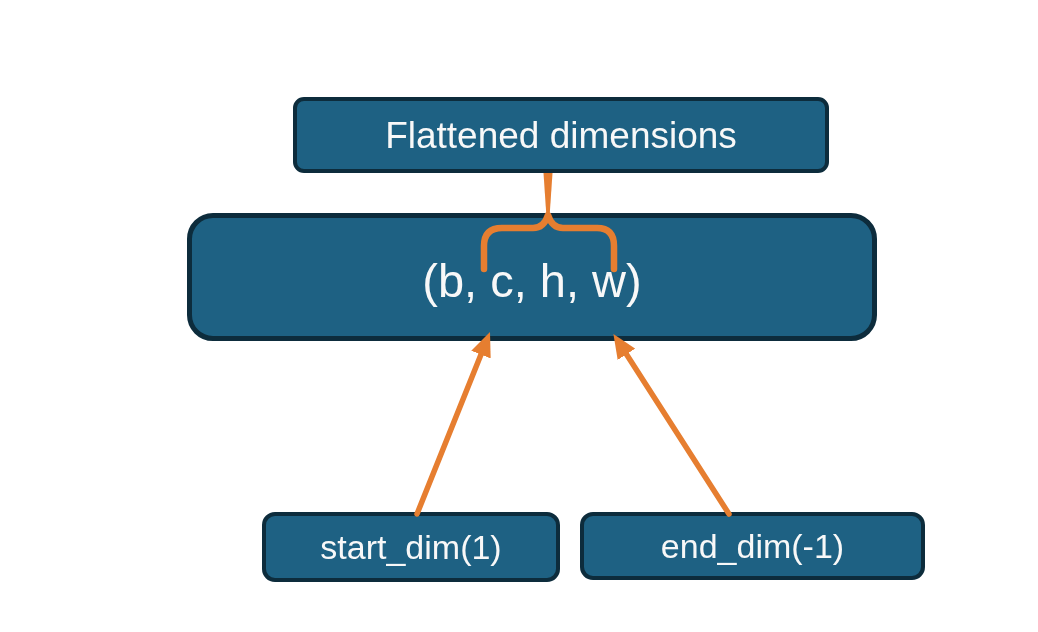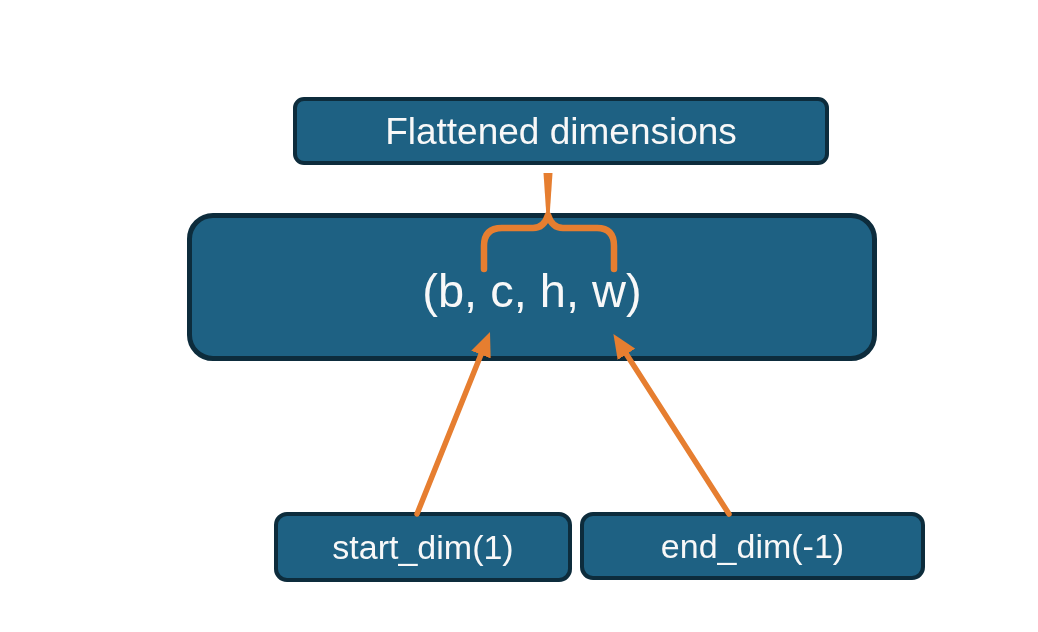--- a/index.html
+++ b/index.html
@@ -28,34 +28,34 @@
     background: var(--node-fill);
     border: 4px solid var(--node-border);
     color: var(--text-color);
     display: flex;
     align-items: center;
     justify-content: center;
     text-align: center;
   }
   .node-title {
     left: 293px; top: 97px;
-    width: 536px; height: 68px;
+    width: 536px; height: 76px;
     border-radius: 11px;
     font-size: 37px;
   }
   .node-tensor {
     left: 187px; top: 213px;
-    width: 690px; height: 148px;
+    width: 690px; height: 128px;
     border-radius: 26px;
     border-width: 5px;
     font-size: 47px;
     padding-top: 6px;
   }
   .node-start {
-    left: 274px; top: 512px;
+    left: 262px; top: 512px;
     width: 298px; height: 70px;
     border-radius: 13px;
     font-size: 34px;
   }
   .node-end {
     left: 580px; top: 512px;
     width: 345px; height: 68px;
     border-radius: 13px;
     font-size: 34px;
   }

